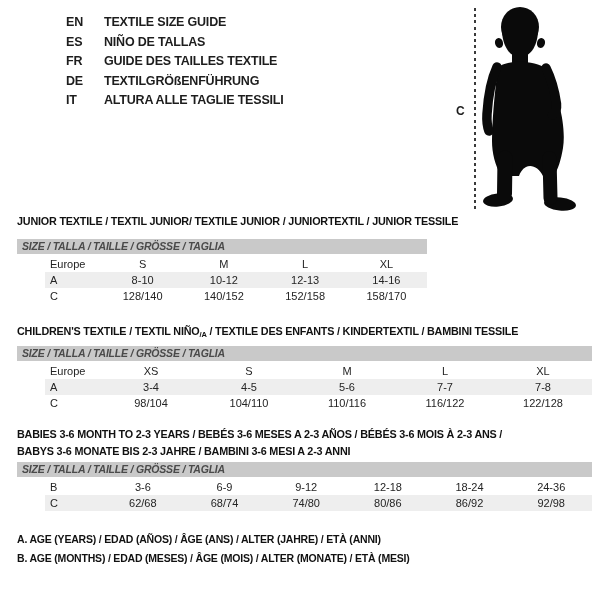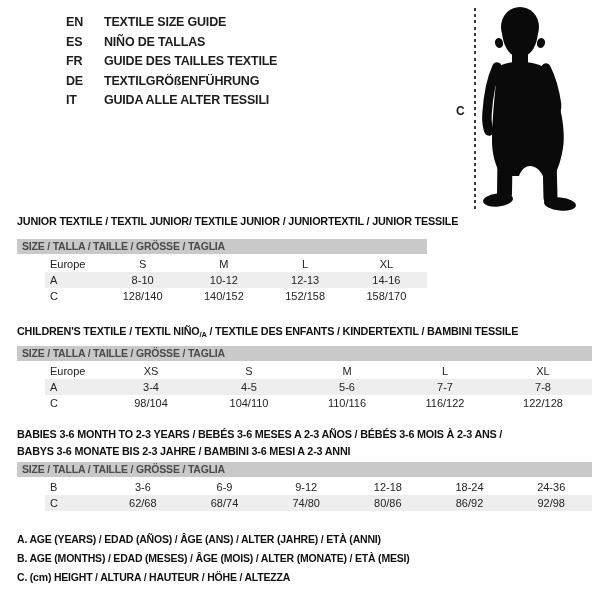--- a/index.html
+++ b/index.html
@@ -27,20 +27,21 @@
   .sub{font-size:7.5px;vertical-align:-2px;}
   
   .size-table{position:absolute;left:17px;}
   .tbl-junior{top:239px;width:410px;}
   .tbl-children{top:346px;width:575px;}
   .tbl-babies{top:462px;width:575px;}
   .t-header{
     height:15px;line-height:15px;background:#c9c9c9;color:#4a4a4a;
     font-size:10.5px;padding-left:5px;letter-spacing:-0.2px;margin-bottom:2px;
     font-weight:bold;
+    font-style:italic;
   }
   .t-row{display:flex;height:16px;line-height:16px;font-size:11px;color:#242424;margin-left:28px;}
   .t-row.alt{background:#eeeeee;}
   .t-label{width:52px;padding-left:5px;}
   .t-cell{flex:1;text-align:center;}
   
   .legend{position:absolute;left:17px;top:530px;font-weight:bold;font-size:10.5px;line-height:18.8px;letter-spacing:-0.2px;color:#111;}
 </style>
 </head>
 <body>
@@ -57,21 +58,21 @@
   <div class="lang-row">
     <span class="lang-code">FR</span>
     <span class="lang-label">GUIDE DES TAILLES TEXTILE</span>
   </div>
   <div class="lang-row">
     <span class="lang-code">DE</span>
     <span class="lang-label">TEXTILGRÖßENFÜHRUNG</span>
   </div>
   <div class="lang-row">
     <span class="lang-code">IT</span>
-    <span class="lang-label">GUIDA ALLE ALTER TESSILI</span>
+    <span class="lang-label">ALTURA ALLE TAGLIE TESSILI</span>
   </div>
 </div>
 
 <span class="c-label">C</span>
 <div class="dash-line"></div>
 
 <svg class="silhouette" viewBox="0 0 98 206" xmlns="http://www.w3.org/2000/svg">
   <g fill="#0a0a0a" stroke="none">
     <ellipse cx="39" cy="21" rx="19" ry="20"></ellipse>
     <path d="M21 26 C22 41 29 51 39 51 C49 51 56 41 57 26 Z"></path>
@@ -170,14 +171,13 @@
     <span class="t-cell">74/80</span>
     <span class="t-cell">80/86</span>
     <span class="t-cell">86/92</span>
     <span class="t-cell">92/98</span>
   </div>
 </div>
 
 <div class="legend">
   <div>A. AGE (YEARS) / EDAD (AÑOS) / ÂGE (ANS) / ALTER (JAHRE) / ETÀ (ANNI)</div>
   <div>B. AGE (MONTHS) / EDAD (MESES) / ÂGE (MOIS) / ALTER (MONATE) / ETÀ (MESI)</div>
-  <div>C. (cm) HEIGHT / ALTURA / HAUTEUR / HÖHE / ALTEZZA</div>
 </div>
 
 </body></html>

